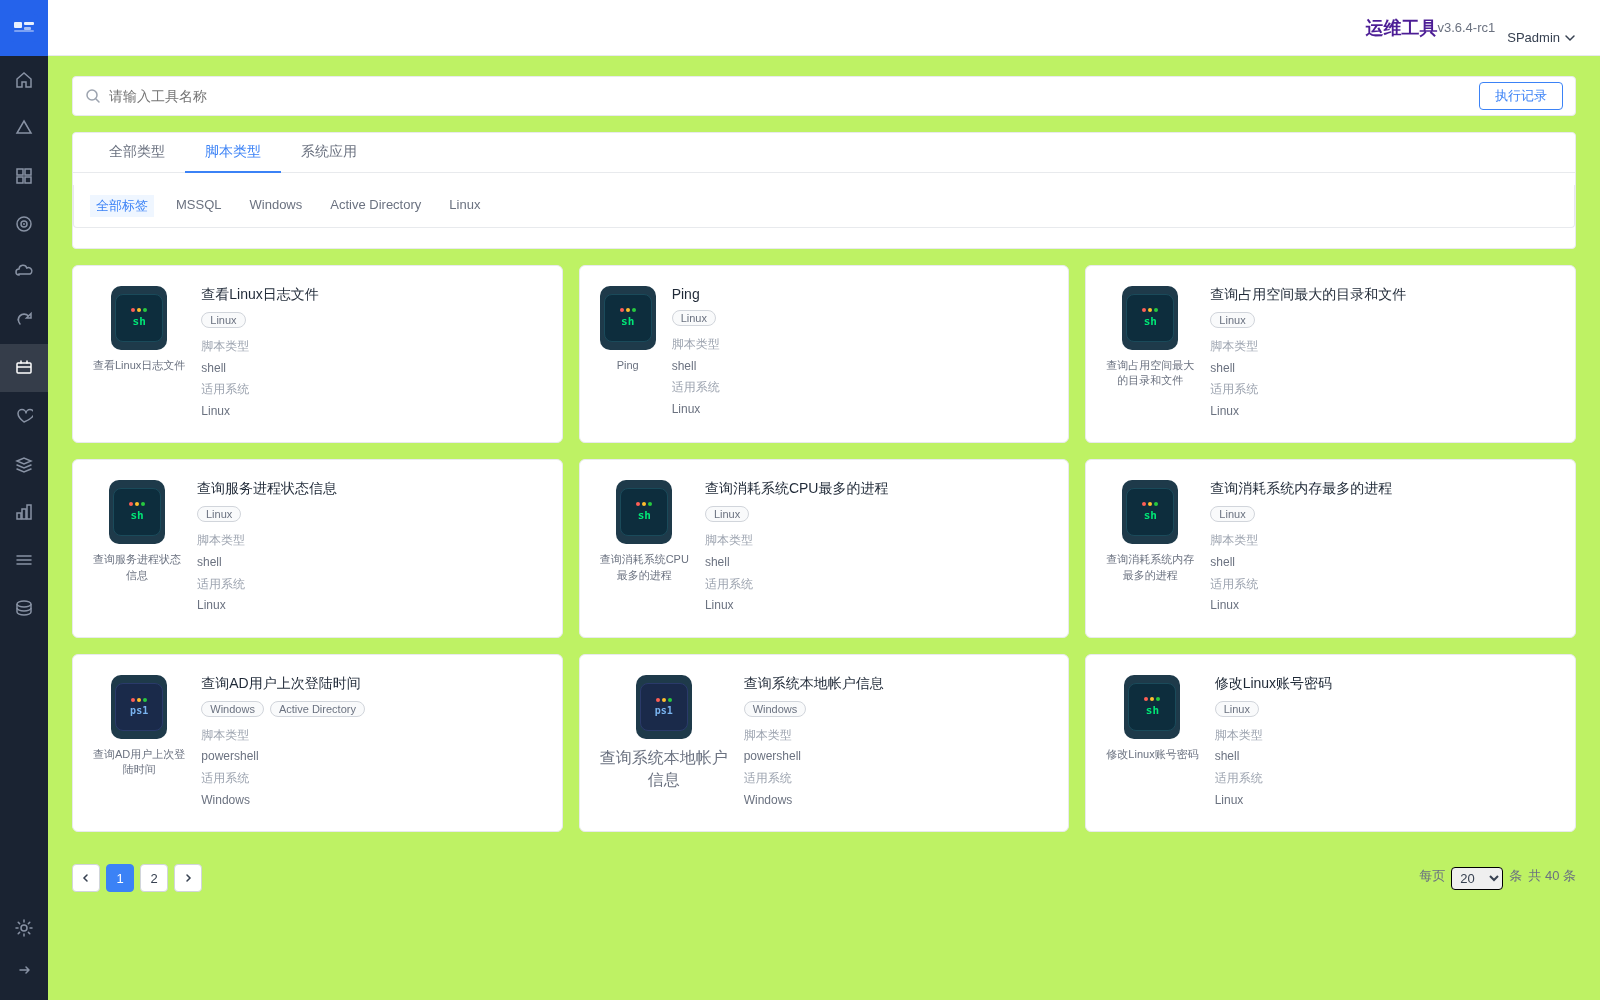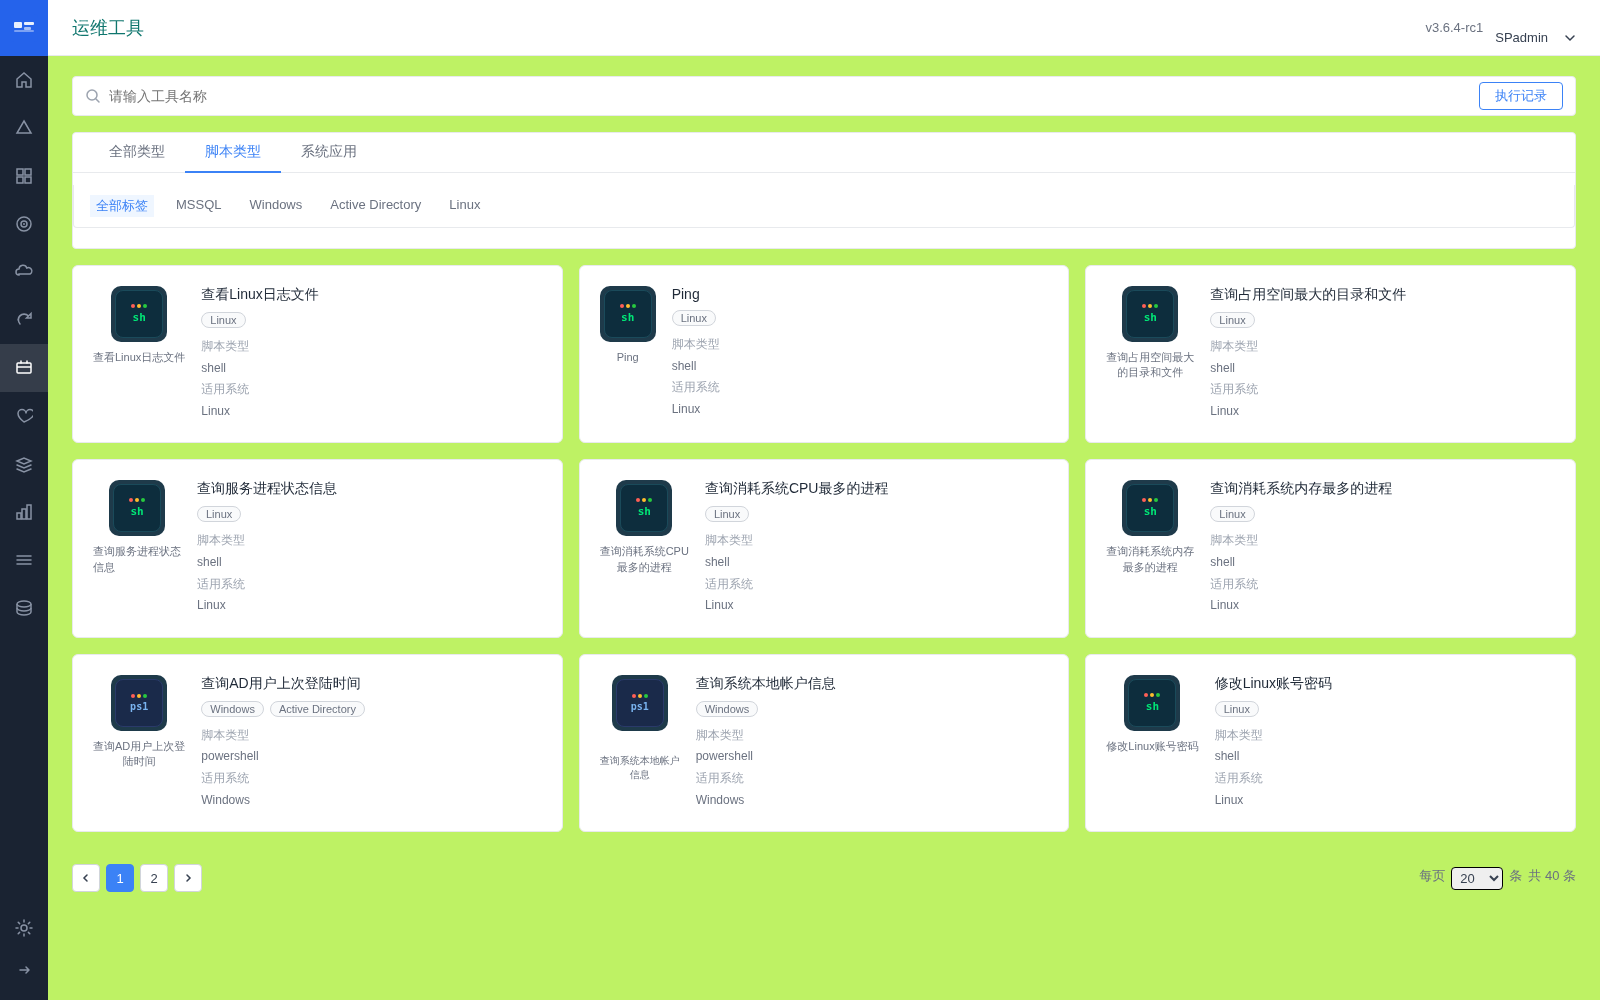--- a/index.html
+++ b/index.html
@@ -66,36 +66,37 @@
     .topbar {
       height: 56px;
       background: #fff;
       border-bottom: 1px solid #e8eaed;
       display: flex;
       align-items: center;
       padding: 0 24px;
     }
     .topbar-title {
       font-size: 18px;
-      font-weight: 400;
-      color: #0f766e;
+      font-weight: 700;
+      color: #4c1d95;
       flex: 1;
+      text-align: right;
     }
     .topbar-right {
       display: flex;
       align-items: center;
       gap: 12px;
       font-size: 13px;
       color: #6b7280;
     }
     .topbar-version { color: #6b7280; }
     .topbar-user {
       display: flex;
       align-items: center;
-      gap: 16px;
+      gap: 4px;
       cursor: pointer;
       color: #374151;
       margin-top: 20px;
     }
 
     
     .content {
       flex: 1;
       padding: 20px 24px;
       overflow-y: auto;
@@ -190,21 +191,21 @@
       border-radius: 6px;
       border: 1px solid #e8eaed;
       padding: 20px;
       display: flex;
       gap: 16px;
       cursor: pointer;
       transition: box-shadow 0.2s;
     }
     .card-icon {
       width: 56px;
-      height: 56px;
+      height: 64px;
       background: #1e3a4a;
       border-radius: 10px;
       display: flex;
       align-items: center;
       justify-content: center;
       flex-shrink: 0;
     }
     .card-info { flex: 1; }
     .card-title { font-size: 14px; font-weight: 500; color: #1f2937; margin-bottom: 8px; }
     .card-tags { display: flex; gap: 6px; flex-wrap: wrap; margin-bottom: 8px; }
@@ -492,21 +493,21 @@
             <div class="card-icon">
               <div style="width:48px;height:48px;background:#0d2d3d;border-radius:8px;display:flex;flex-direction:column;align-items:center;justify-content:center;gap:3px;border:1px solid #1a4a5a;">
                 <div style="display:flex;gap:2px;">
                   <div style="width:4px;height:4px;border-radius:50%;background:#ff5f56;"></div>
                   <div style="width:4px;height:4px;border-radius:50%;background:#ffbd2e;"></div>
                   <div style="width:4px;height:4px;border-radius:50%;background:#27c93f;"></div>
                 </div>
                 <span style="font-size:11px;font-weight:bold;font-family:monospace;color:#00e676;">sh</span>
               </div>
             </div>
-            <div style="font-size:11px;color:#6b7280;text-align:left;line-height:1.4;">查询服务进程状态<br>信息</div>
+            <div style="font-size:11px;color:#6b7280;text-align:center;line-height:1.4;">查询服务进程状态<br>信息</div>
           </div>
           <div class="card-info">
             <div class="card-title">查询服务进程状态信息</div>
             <div class="card-tags">
               <span class="card-tag">Linux</span>
             </div>
             <div class="card-meta">
               <div><span class="card-meta-label">脚本类型</span></div>
               <div>shell</div>
               <div><span class="card-meta-label">适用系统</span></div>
@@ -605,21 +606,21 @@
             <div class="card-icon">
               <div style="width:48px;height:48px;background:#1a2a4a;border-radius:8px;display:flex;flex-direction:column;align-items:center;justify-content:center;gap:3px;border:1px solid #2a3a6a;">
                 <div style="display:flex;gap:2px;">
                   <div style="width:4px;height:4px;border-radius:50%;background:#ff5f56;"></div>
                   <div style="width:4px;height:4px;border-radius:50%;background:#ffbd2e;"></div>
                   <div style="width:4px;height:4px;border-radius:50%;background:#27c93f;"></div>
                 </div>
                 <span style="font-size:10px;font-weight:bold;font-family:monospace;color:#7ab4f0;">ps1</span>
               </div>
             </div>
-            <div style="font-size:10px;color:#6b7280;text-align:center;line-height:1.4;margin-top:15px;">查询系统本地帐户<br>信息</div>
+            <div style="font-size:16px;color:#6b7280;text-align:center;line-height:1.4;">查询系统本地帐户<br>信息</div>
           </div>
           <div class="card-info">
             <div class="card-title">查询系统本地帐户信息</div>
             <div class="card-tags">
               <span class="card-tag">Windows</span>
             </div>
             <div class="card-meta">
               <div><span class="card-meta-label">脚本类型</span></div>
               <div>powershell</div>
               <div><span class="card-meta-label">适用系统</span></div>

